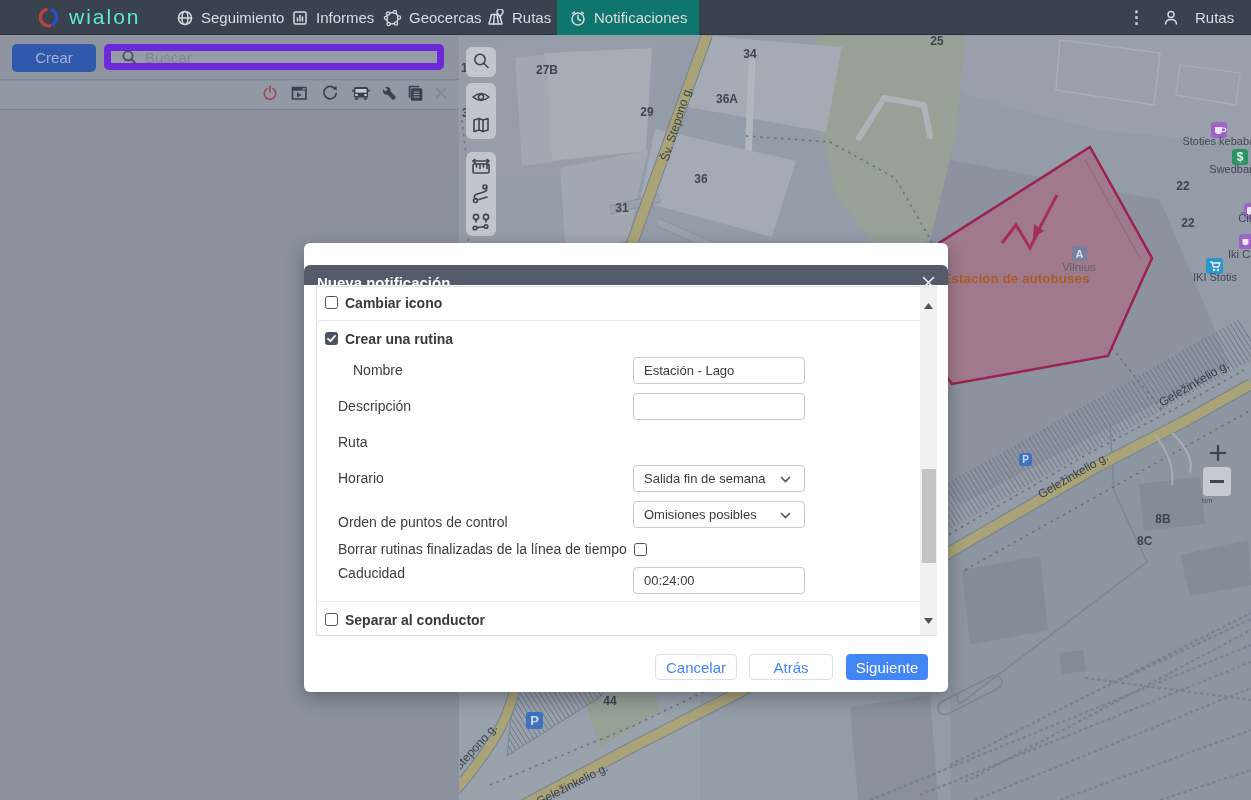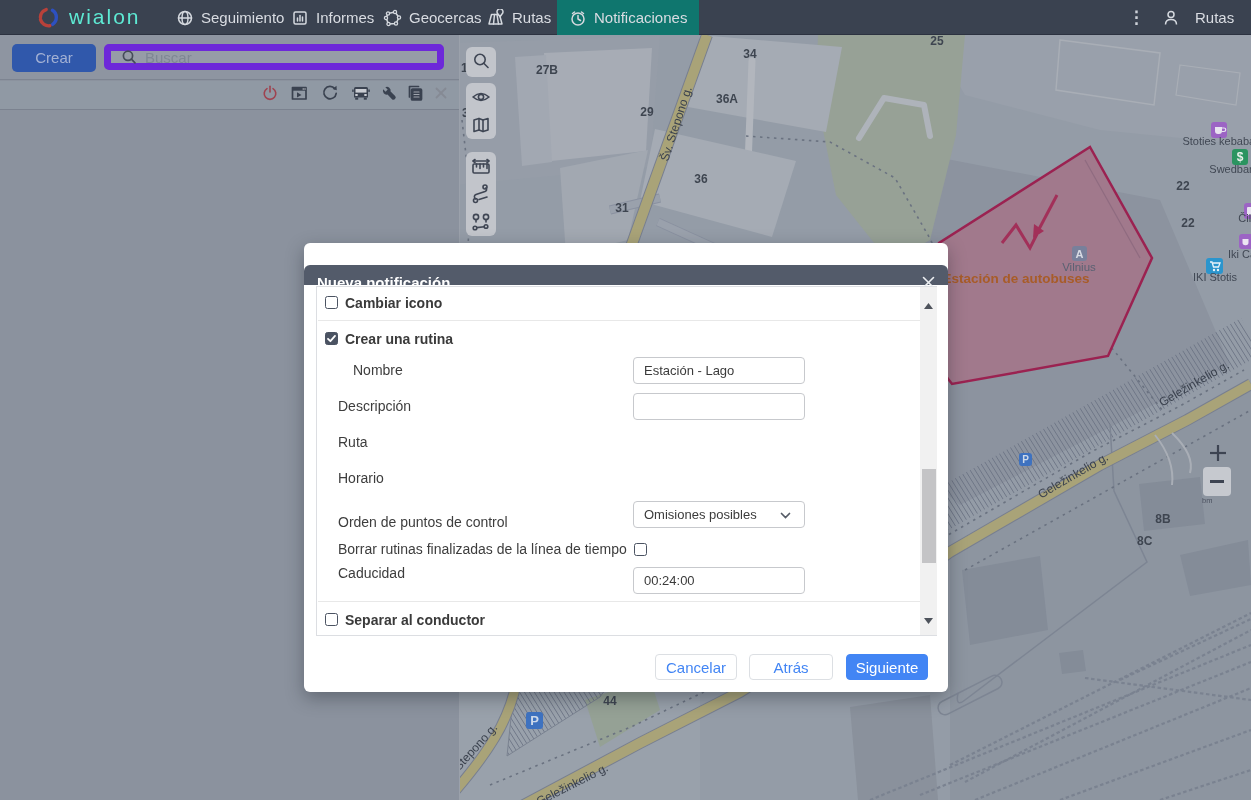--- a/index.html
+++ b/index.html
@@ -425,20 +425,26 @@
     <span class="flbl" style="left:36px;top:76px">Nombre</span>
         <div class="inp" style="left:316px;top:70px">
           <span>Estación - Lago</span>
         </div>
     <span class="flbl" style="left:21px;top:112px">Descripción</span>
         <div class="inp" style="left:316px;top:106px">
           <span></span>
         </div>
     <span class="flbl" style="left:21px;top:148px">Ruta</span>
     <span class="flbl" style="left:21px;top:184px">Horario</span>
+        <div class="inp sel" style="left:316px;top:178px">
+          <span>Salida fin de semana</span>
+          <svg width="11" height="7" viewBox="0 0 11 7" style="position:absolute;right:13px;top:10px">
+            <path d="M1.5,1.5 L5.5,5.5 L9.5,1.5" stroke="#555b66" stroke-width="1.7" fill="none" stroke-linecap="round"></path>
+          </svg>
+        </div>
     <span class="flbl" style="left:21px;top:228px">Orden de puntos de control</span>
         <div class="inp sel" style="left:316px;top:214px">
           <span>Omisiones posibles</span>
           <svg width="11" height="7" viewBox="0 0 11 7" style="position:absolute;right:13px;top:10px">
             <path d="M1.5,1.5 L5.5,5.5 L9.5,1.5" stroke="#555b66" stroke-width="1.7" fill="none" stroke-linecap="round"></path>
           </svg>
         </div>
     <span class="flbl" style="left:21px;top:255px">Borrar rutinas finalizadas de la línea de tiempo</span>
         <div class="cb" style="left:317px;top:256px"></div>
     <span class="flbl" style="left:21px;top:279px">Caducidad</span>

